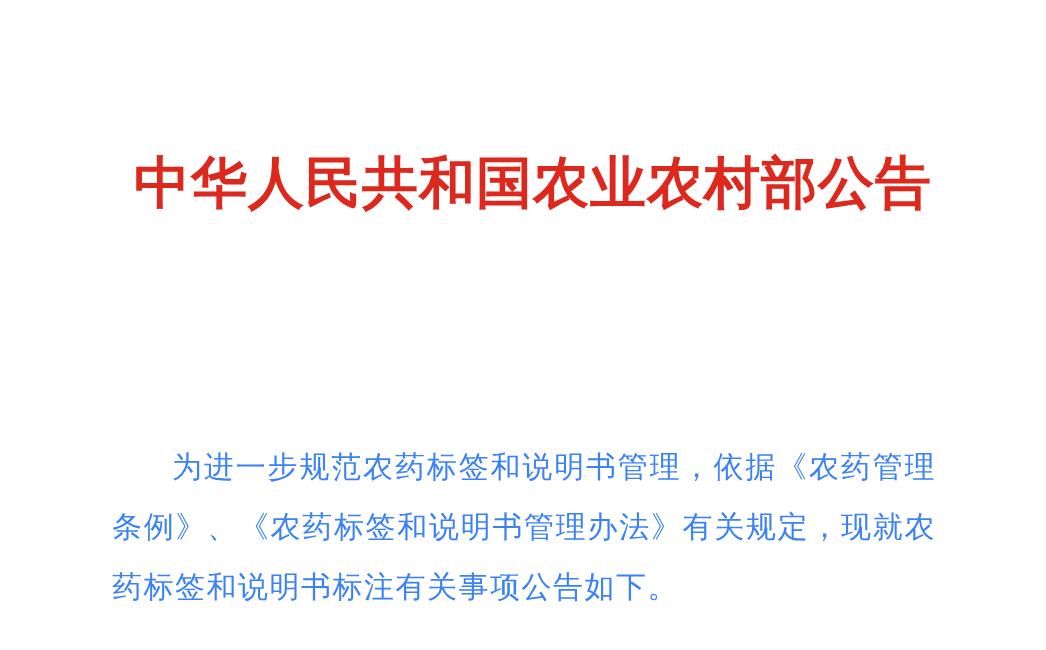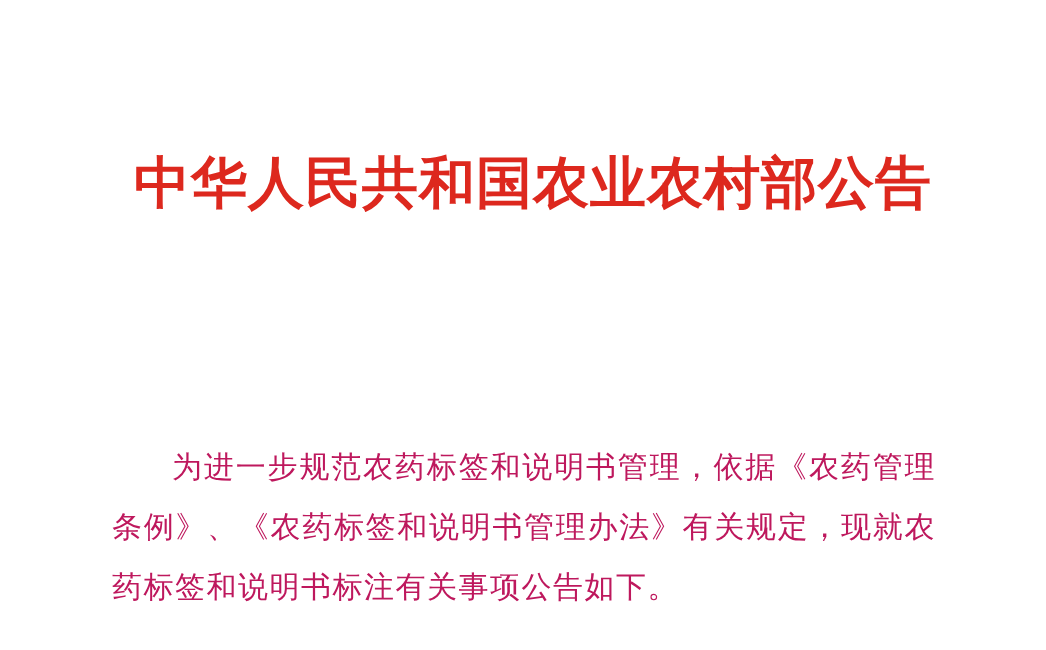--- a/index.html
+++ b/index.html
@@ -40,21 +40,21 @@
     font-family: "Liberation Serif", serif;
   }
   .body-paragraph {
     position: absolute;
     top: 437px;
     left: 112px;
     width: 824px;
     margin: 0;
     font-size: 30px;
     line-height: 60px;
-    color: #be185d;
+    color: #3b82f6;
     text-align: justify;
     text-justify: inter-ideograph;
     text-indent: 2em;
     letter-spacing: 1.5px;
     font-family: "Liberation Serif", serif;
   }
 </style>
 </head>
 <body>
 

